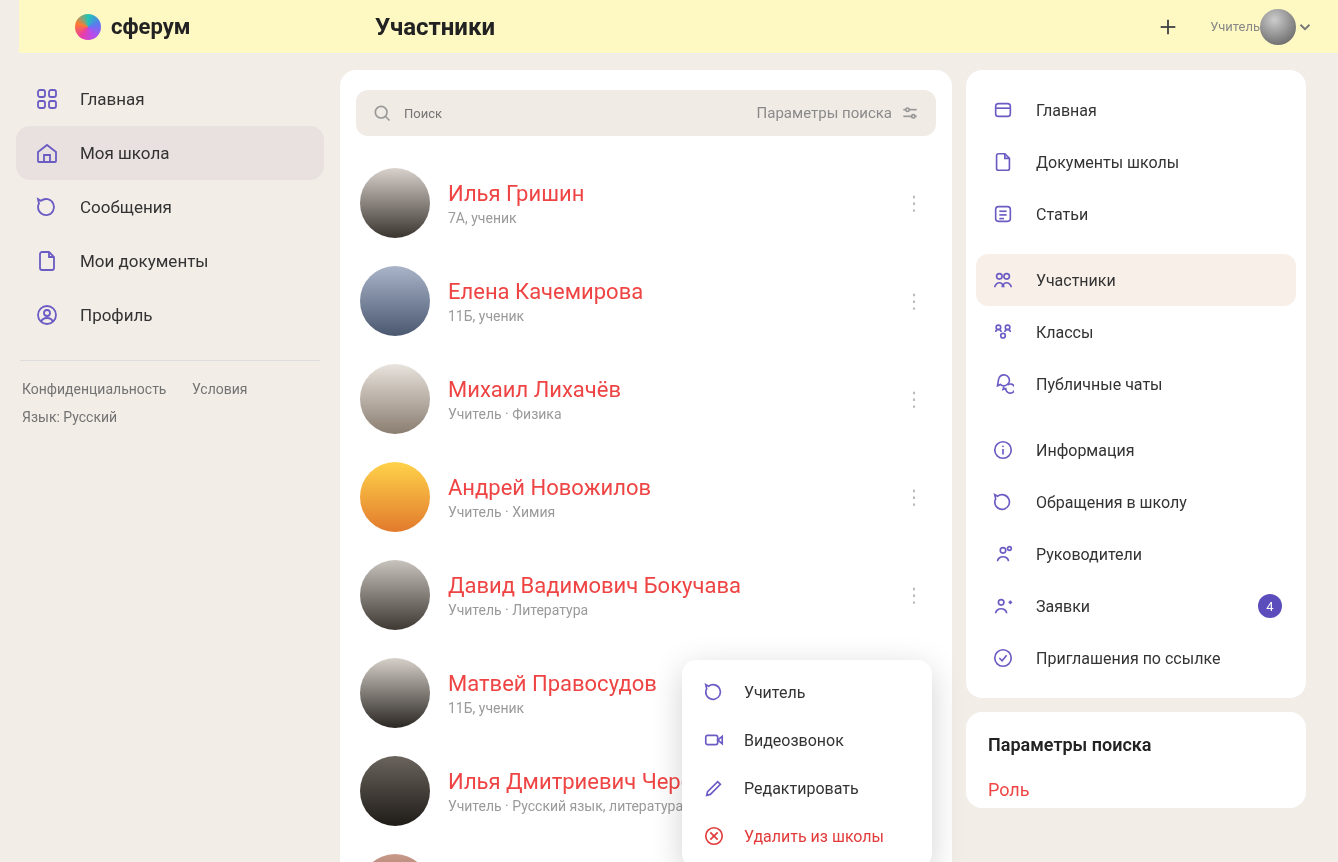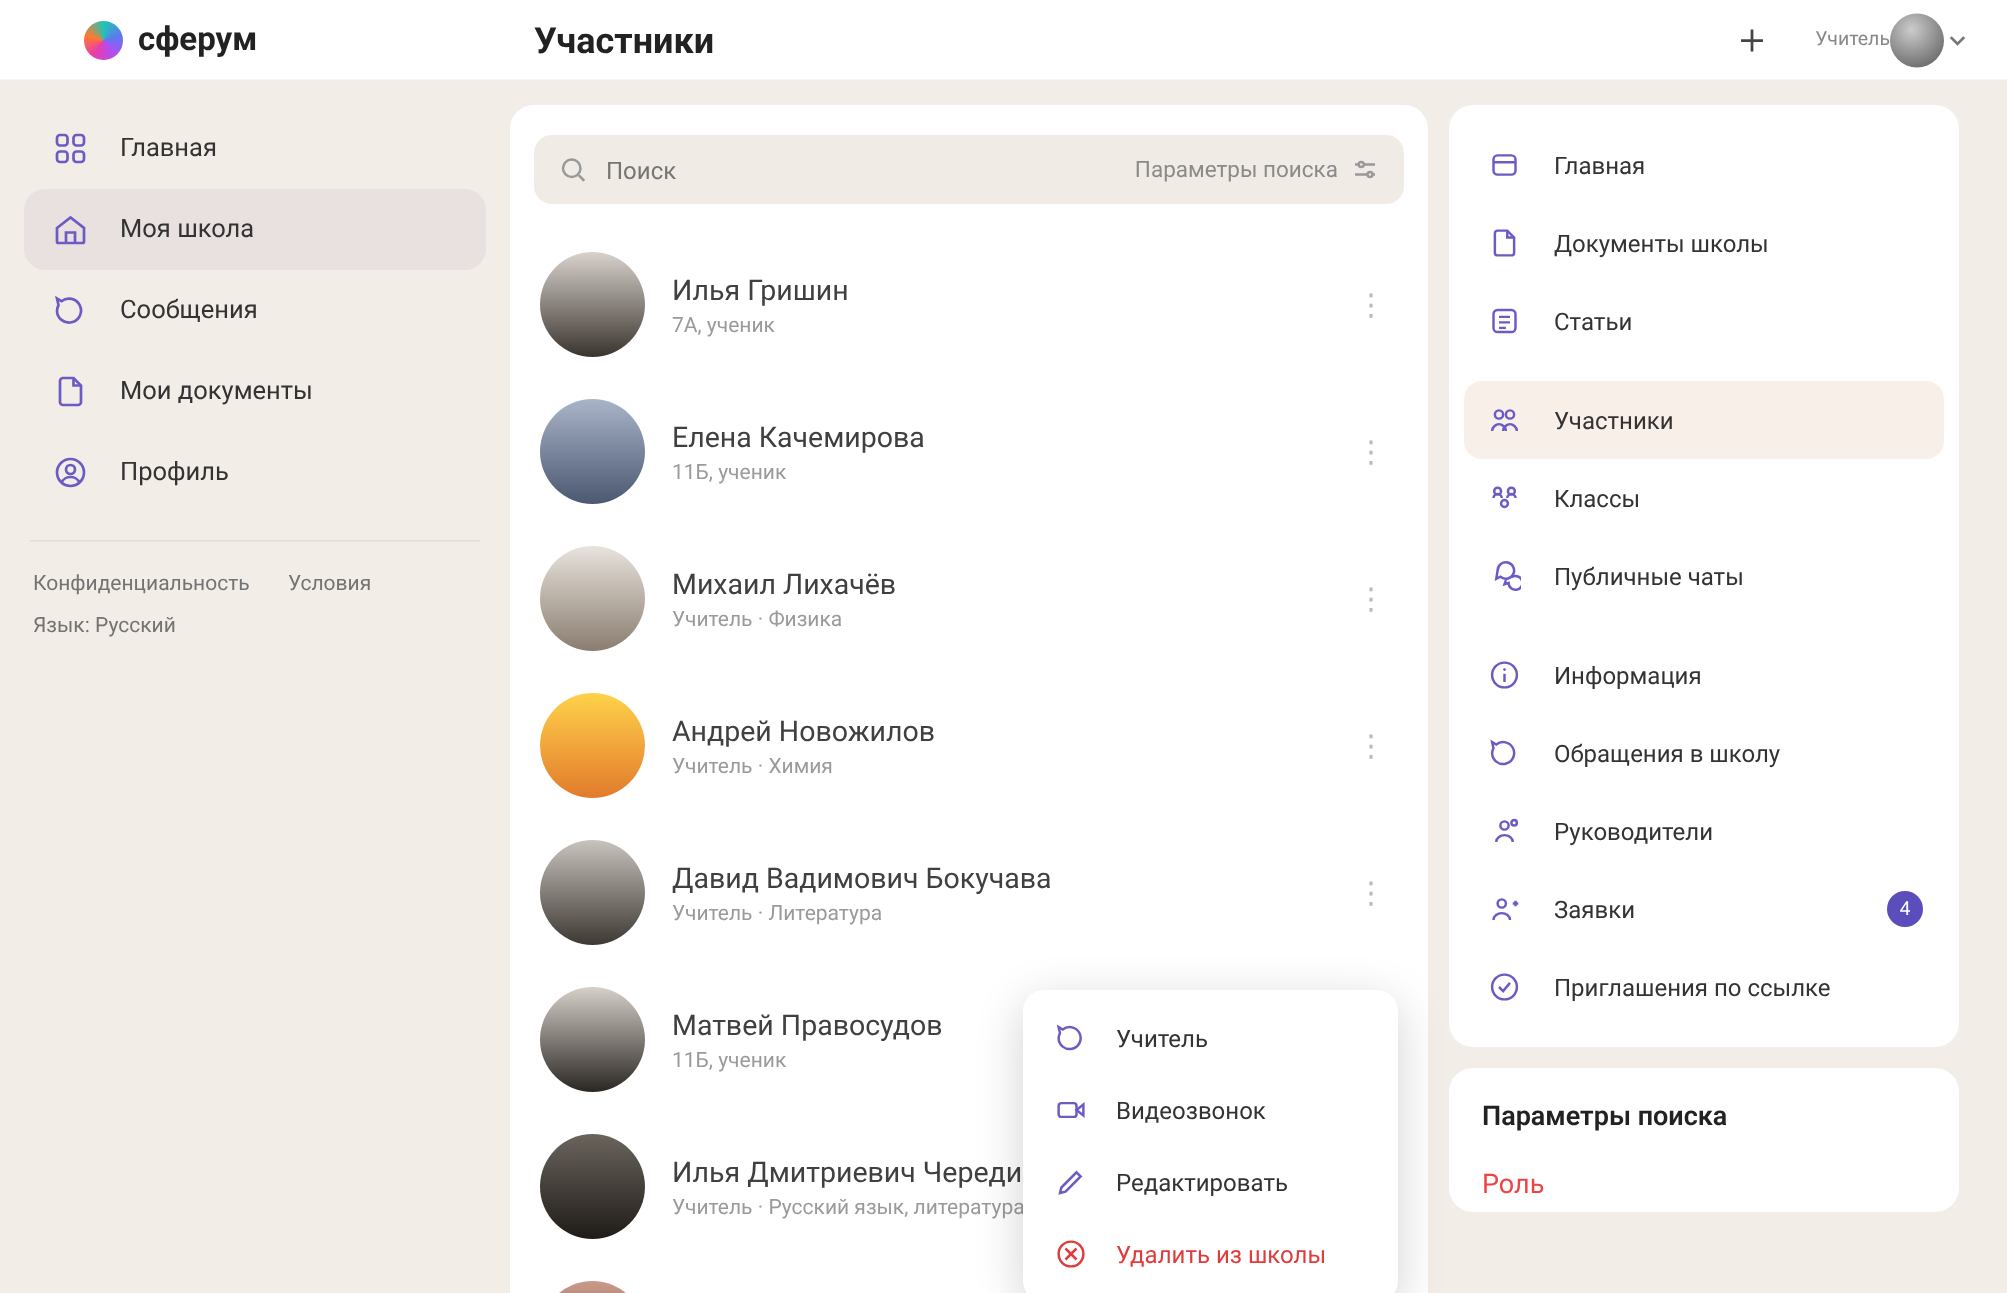--- a/index.html
+++ b/index.html
@@ -1,17 +1,17 @@
 <!DOCTYPE html>
 <html><head>
 <meta charset="utf-8">
 <style>
   * { margin:0; padding:0; box-sizing:border-box; font-family:-apple-system,BlinkMacSystemFont,"Segoe UI",Roboto,Arial,sans-serif; }
   body { background:#f3ede8; color:#222; width:1338px; height:862px; overflow:hidden; }
-  .topbar { height:54px; background:#ffffff; display:flex; align-items:center; padding:0 24px 0 56px; border-bottom:1px solid #eee; }
+  .topbar { height:54px; background:#fef9c3; display:flex; align-items:center; padding:0 24px 0 56px; border-bottom:1px solid #eee;margin-left:19px; }
   .logo { display:flex; align-items:center; gap:10px; font-size:22px; font-weight:700; flex:0 0 300px; }
   .logo-ball { width:26px; height:26px; border-radius:50%; background:conic-gradient(#20c5b5,#5a7bef,#b44cf0,#e83ea8,#ff7a2e,#20c5b5); }
   .page-title { font-size:24px; font-weight:700; }
   .topbar-right { margin-left:auto; display:flex; align-items:center; gap:28px; }
   .plus-btn { width:28px; height:28px; display:flex; align-items:center; justify-content:center; cursor:pointer; color:#444; font-size:26px; }
   .userbox { display:flex; align-items:center; cursor:pointer;justify-content:center; }
   .userbox .role { font-size:13px; color:#888; }
   .avatar { width:36px; height:36px; border-radius:50%; background:#888; background-size:cover; }
   .chev { color:#777; }
   .layout { display:flex; padding:0 0 0 0; }
@@ -19,26 +19,26 @@
   .lsidebar { width:340px; padding:18px 16px; }
   .nav-item { display:flex; align-items:center; gap:20px; padding:14px 18px; border-radius:14px; cursor:pointer; font-size:17px; color:#333; }
   .nav-item.active { background:#e9e1df; }
   .nav-icon { width:26px; height:26px; display:flex; align-items:center; justify-content:center; color:#6b5cc4; flex-shrink:0; }
   .lside-divider { border-top:1px solid #ddd; margin:18px 4px 14px; }
   .lside-links { font-size:14px; color:#737373; padding:0 6px; line-height:2; }
   .lside-links span { display:inline-block; margin-right:22px; }
   
   .center { width:612px; background:#fff; border-radius:16px; margin-top:16px; padding:20px 16px; height:826px; position:relative; }
   .searchbar { background:#f1ebe6; border-radius:12px; height:46px; display:flex; align-items:center; padding:0 16px; color:#8a8a8a; gap:12px; }
-  .searchbar input { flex:1; border:none; background:transparent; font-size:16px; color:#666; outline:none; }
+  .searchbar input { flex:1; border:none; background:transparent; font-size:13px; color:#666; outline:none; }
   .search-params { display:flex; align-items:center; gap:8px; font-size:15px; cursor:pointer; }
   .list { margin-top:18px; }
   .row { display:flex; align-items:center; gap:18px; padding:14px 4px; border-radius:10px; }
   .row .av { width:70px; height:70px; border-radius:50%; background:#777; flex-shrink:0; }
-  .row .name { font-size:19px; color:#404040; }
+  .row .name { font-size:22px; color:#ef4444; }
   .row .sub { font-size:14px; color:#9a9a9a; margin-top:4px; }
   .row .dots { margin-left:auto; color:#bbb; font-size:20px; cursor:pointer; padding:8px; }
   .ctx-menu { position:absolute; right:20px; top:590px; width:250px; background:#fff; border-radius:14px; box-shadow:0 8px 32px rgba(0,0,0,.18); padding:8px 0; z-index:10; }
   .ctx-item { display:flex; align-items:center; gap:18px; padding:12px 20px; font-size:16px; color:#333; cursor:pointer; }
   .ctx-item.danger { color:#e23b3b; }
   .ctx-icon { width:24px; height:24px; display:flex; align-items:center; justify-content:center; color:#6b5cc4; }
   .ctx-item.danger .ctx-icon { color:#e23b3b; }
   
   .rsidebar { width:340px; margin-left:14px; margin-top:16px; display:flex; flex-direction:column; gap:14px; }
   .rpanel { background:#fff; border-radius:16px; padding:14px 10px; }

